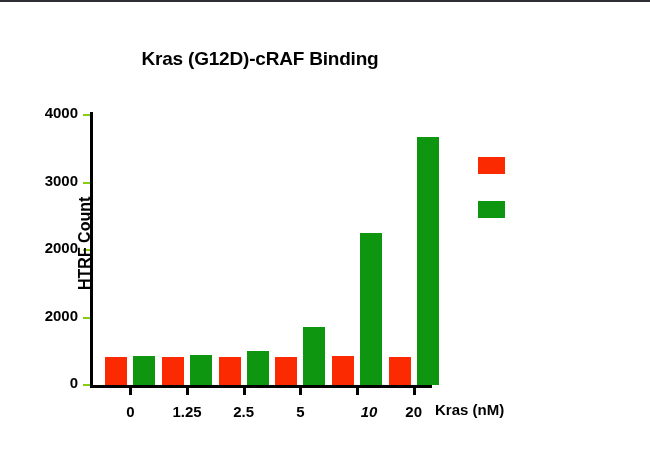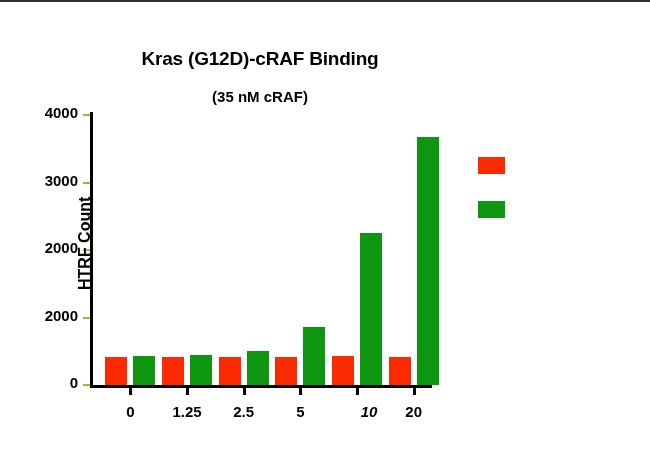--- a/index.html
+++ b/index.html
@@ -158,21 +158,20 @@
   }
 </style>
 </head>
 <body>
 
 <div class="page">
 
   <div class="top-rule"></div>
 
   <div class="chart-title">Kras (G12D)-cRAF Binding</div>
-  <div class="chart-subtitle">(35 nM cRAF)</div>
 
   <div class="plot">
     <div class="axis-y"></div>
     <div class="axis-x"></div>
 
     <div id="yticks">
         <div class="ytick" style="top: 269px;">
           <span class="ytick-label">0</span>
         </div>
         <div class="ytick" style="top: 201.5px;">
@@ -211,20 +210,21 @@
         <div class="bar" title="Kras-GppNHp @ 2.5: 510" style="left: 156.667px; width: 22px; height: 34.425px; background: rgb(14, 150, 17);"></div>
         <div class="bar" title="Kras-GDP @ 5: 415" style="left: 185.333px; width: 22px; height: 28.0125px; background: rgb(251, 42, 0);"></div>
         <div class="bar" title="Kras-GppNHp @ 5: 855" style="left: 213.333px; width: 22px; height: 57.7125px; background: rgb(14, 150, 17);"></div>
         <div class="bar" title="Kras-GDP @ 10: 425" style="left: 242px; width: 22px; height: 28.6875px; background: rgb(251, 42, 0);"></div>
         <div class="bar" title="Kras-GppNHp @ 10: 2255" style="left: 270px; width: 22px; height: 152.213px; background: rgb(14, 150, 17);"></div>
         <div class="bar" title="Kras-GDP @ 20: 415" style="left: 298.667px; width: 22px; height: 28.0125px; background: rgb(251, 42, 0);"></div>
         <div class="bar" title="Kras-GppNHp @ 20: 3680" style="left: 326.667px; width: 22px; height: 248.4px; background: rgb(14, 150, 17);"></div>
       </div>
 
     <div class="ylabel">HTRF Count</div>
+    <div class="xlabel">Kras (nM)</div>
   </div>
 
   <div class="legend" id="legend">
       <div class="legend-row">
         <span class="legend-swatch" style="background: rgb(251, 42, 0);"></span>
       </div>
       <div class="legend-row">
         <span class="legend-swatch" style="background: rgb(14, 150, 17);"></span>
       </div>
     </div>

